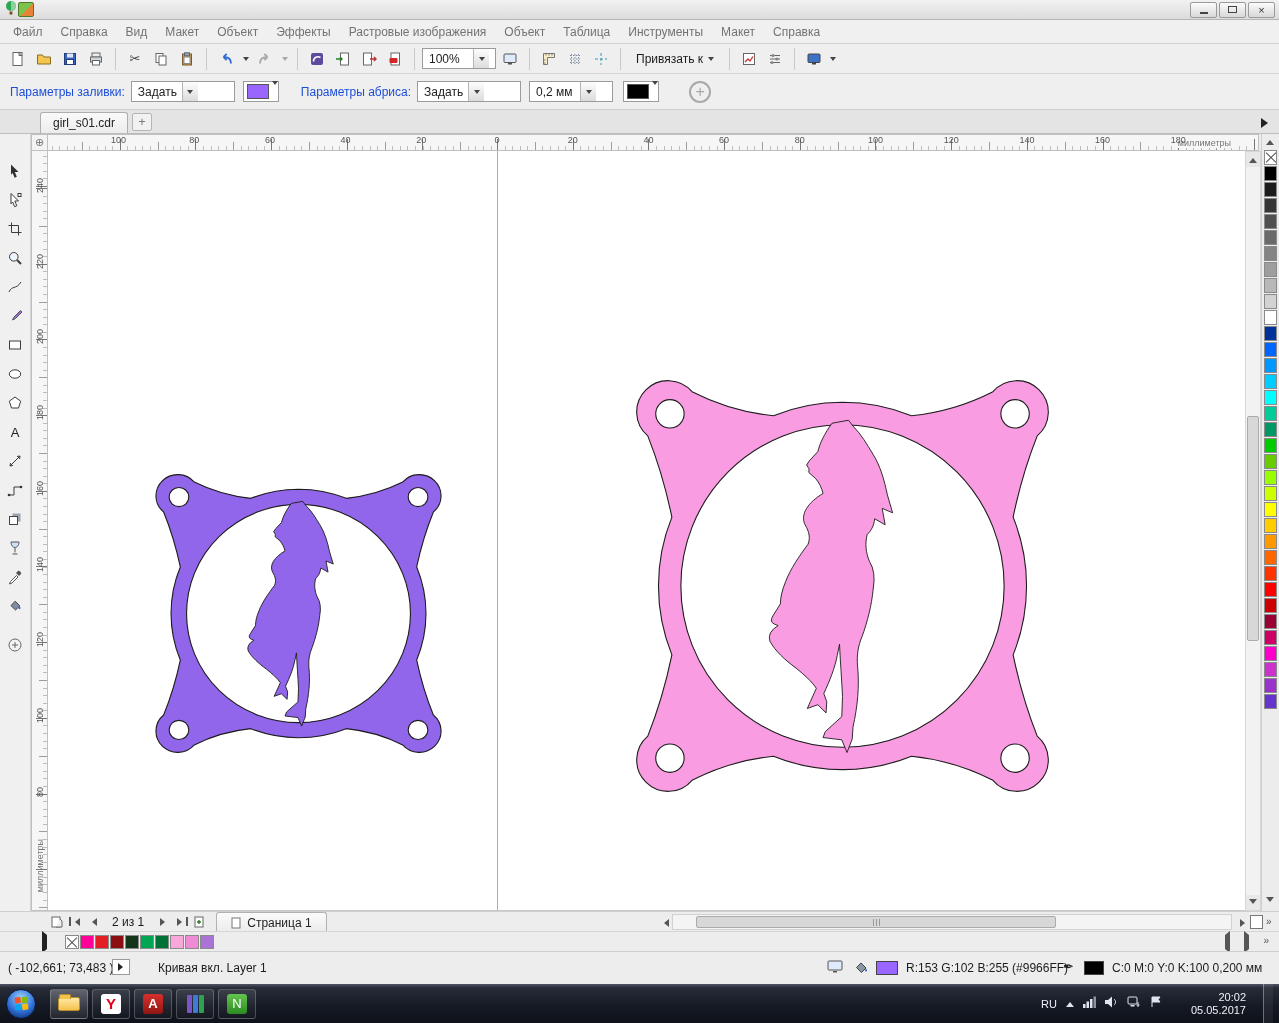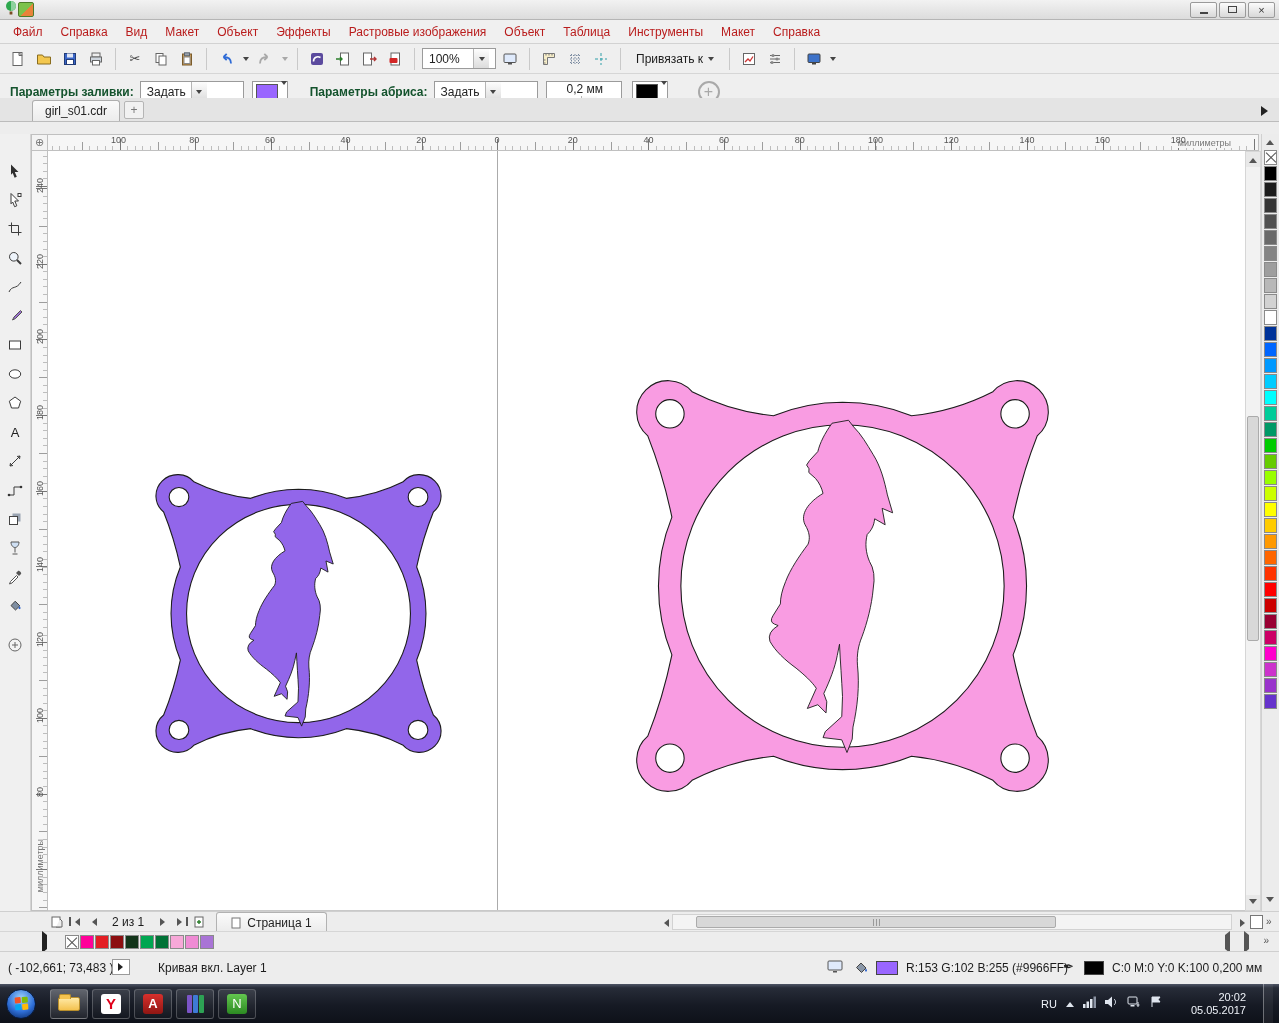--- a/index.html
+++ b/index.html
@@ -15,49 +15,49 @@
   .winbtn { width:27px; height:16px; background:linear-gradient(#fbfbfb,#d8d8d8); border:1px solid #9a9a9a; border-radius:2px;
     display:flex; align-items:center; justify-content:center; font-size:11px; color:#333; }
   .minus-glyph { width:8px; height:2px; background:#444; margin-top:6px; }
   .max-glyph { width:9px; height:7px; border:1.5px solid #444; }
   #promo-ico { width:16px; height:15px; border-radius:2px; margin-right:6px;
     background:linear-gradient(135deg,#7cc24b 55%,#e8833a 55%); border:1px solid #4c7c2a; }
 
   
   #menubar { position:absolute; left:0; top:20px; width:1279px; height:24px; background:#f0f0f0;
     border-bottom:1px solid #d2d2d2; display:flex; align-items:center; padding-left:4px; }
-  .menu-item { padding:3px 9px; color:#b91c1c; }
+  .menu-item { padding:3px 9px; color:#737373; }
 
   
   #toolbar { position:absolute; left:0; top:44px; width:1279px; height:30px; background:#efefef;
     border-bottom:1px solid #d6d6d6; display:flex; align-items:center; padding-left:6px; gap:2px; }
   .tbi { width:24px; height:24px; display:flex; align-items:center; justify-content:center; border-radius:2px; }
   .tbi svg { display:block; }
   .sep { width:1px; height:22px; background:#c9c9c9; margin:0 5px; }
   .dd { width:11px; height:22px; display:flex; align-items:center; justify-content:center; }
   .tri-d { width:0; height:0; border:3.5px solid transparent; border-top:4.5px solid #444; margin-top:4px; }
   .combo { display:inline-flex; align-items:center; background:#fff; border:1px solid #9b9b9b; height:21px; padding-left:6px; }
   .combo .cval { min-width:40px; }
   .combo .cdd { width:16px; height:19px; margin-left:4px; border-left:1px solid #b5b5b5;
     background:linear-gradient(#fdfdfd,#dcdcdc); display:flex; align-items:center; justify-content:center; }
   .txtbtn { display:inline-flex; align-items:center; gap:5px; padding:3px 8px; border-radius:2px; color:#1c1c1c; }
 
   
   #propbar { position:absolute; left:0; top:74px; width:1279px; height:36px; background:#efefef;
     border-bottom:1px solid #cfcfcf; display:flex; align-items:center; padding-left:10px; }
-  .plabel { margin-right:6px; color:#14532d;font-weight:bold; }
+  .plabel { margin-right:6px; color:#1d4ed8; }
   .swatchbtn { display:inline-flex; align-items:center; border:1px solid #9b9b9b; height:21px; background:#fff; }
   .swatchbtn .sw { width:22px; height:15px; margin:0 3px; border:1px solid #555; }
   .gap14 { width:22px; }
   #prop-plus { width:22px; height:22px; border-radius:50%; border:2px solid #a9a9a9; color:#a9a9a9;
     display:flex; align-items:center; justify-content:center; font-size:16px; margin-left:30px; }
 
   
-  #doctabs { position:absolute; left:0; top:98px; width:1279px; height:24px; background:#e4e4e4;
-    border-bottom:1px solid #bcbcbc; display:flex; align-items:flex-end; padding-left:32px; }
+  #doctabs { position:absolute; left:0; top:110px; width:1279px; height:24px; background:#e4e4e4;
+    border-bottom:1px solid #bcbcbc; display:flex; align-items:flex-end; padding-left:40px; }
   .dtab { height:21px; background:linear-gradient(#fafafa,#ececec); border:1px solid #aeaeae; border-bottom:none;
     padding:3px 12px 0 12px; border-radius:3px 3px 0 0; }
   .dtab-add { width:20px; height:18px; border:1px solid #b5b5b5; background:#f1f1f1; margin-left:4px; margin-bottom:2px;
     display:flex; align-items:center; justify-content:center; color:#777; border-radius:2px; }
   .strip-arrow { margin-left:auto; margin-right:6px; margin-bottom:5px; width:0; height:0;
     border:5px solid transparent; border-left:7px solid #222; }
 
   
   #rulerrow { position:absolute; left:0; top:134px; width:1279px; height:17px; background:#ececec; }
   #ruler-origin { position:absolute; left:31px; top:0; width:17px; height:17px; border:1px solid #c0c0c0; background:#f3f3f3;
@@ -386,21 +386,21 @@
   </span>
   <span class="gap14"></span>
   <span class="plabel">Параметры абриса:</span>
   <span class="combo" style="width:104px;">
     <span class="cval">Задать</span>
     <span class="cdd">
         <span class="tri-d"></span>
       </span>
   </span>
   <span style="width:8px;"></span>
-  <span class="combo" style="width:76px;flex-direction:column;">
+  <span class="combo" style="width:84px;">
     <span class="cval">0,2 мм</span>
     <span class="cdd">
         <span class="tri-d"></span>
       </span>
   </span>
   <span style="width:10px;"></span>
   <span class="swatchbtn">
     <span class="sw" style="background: rgb(0, 0, 0);"></span>
     <span class="cdd"><span class="tri-d"></span></span>
   </span>

